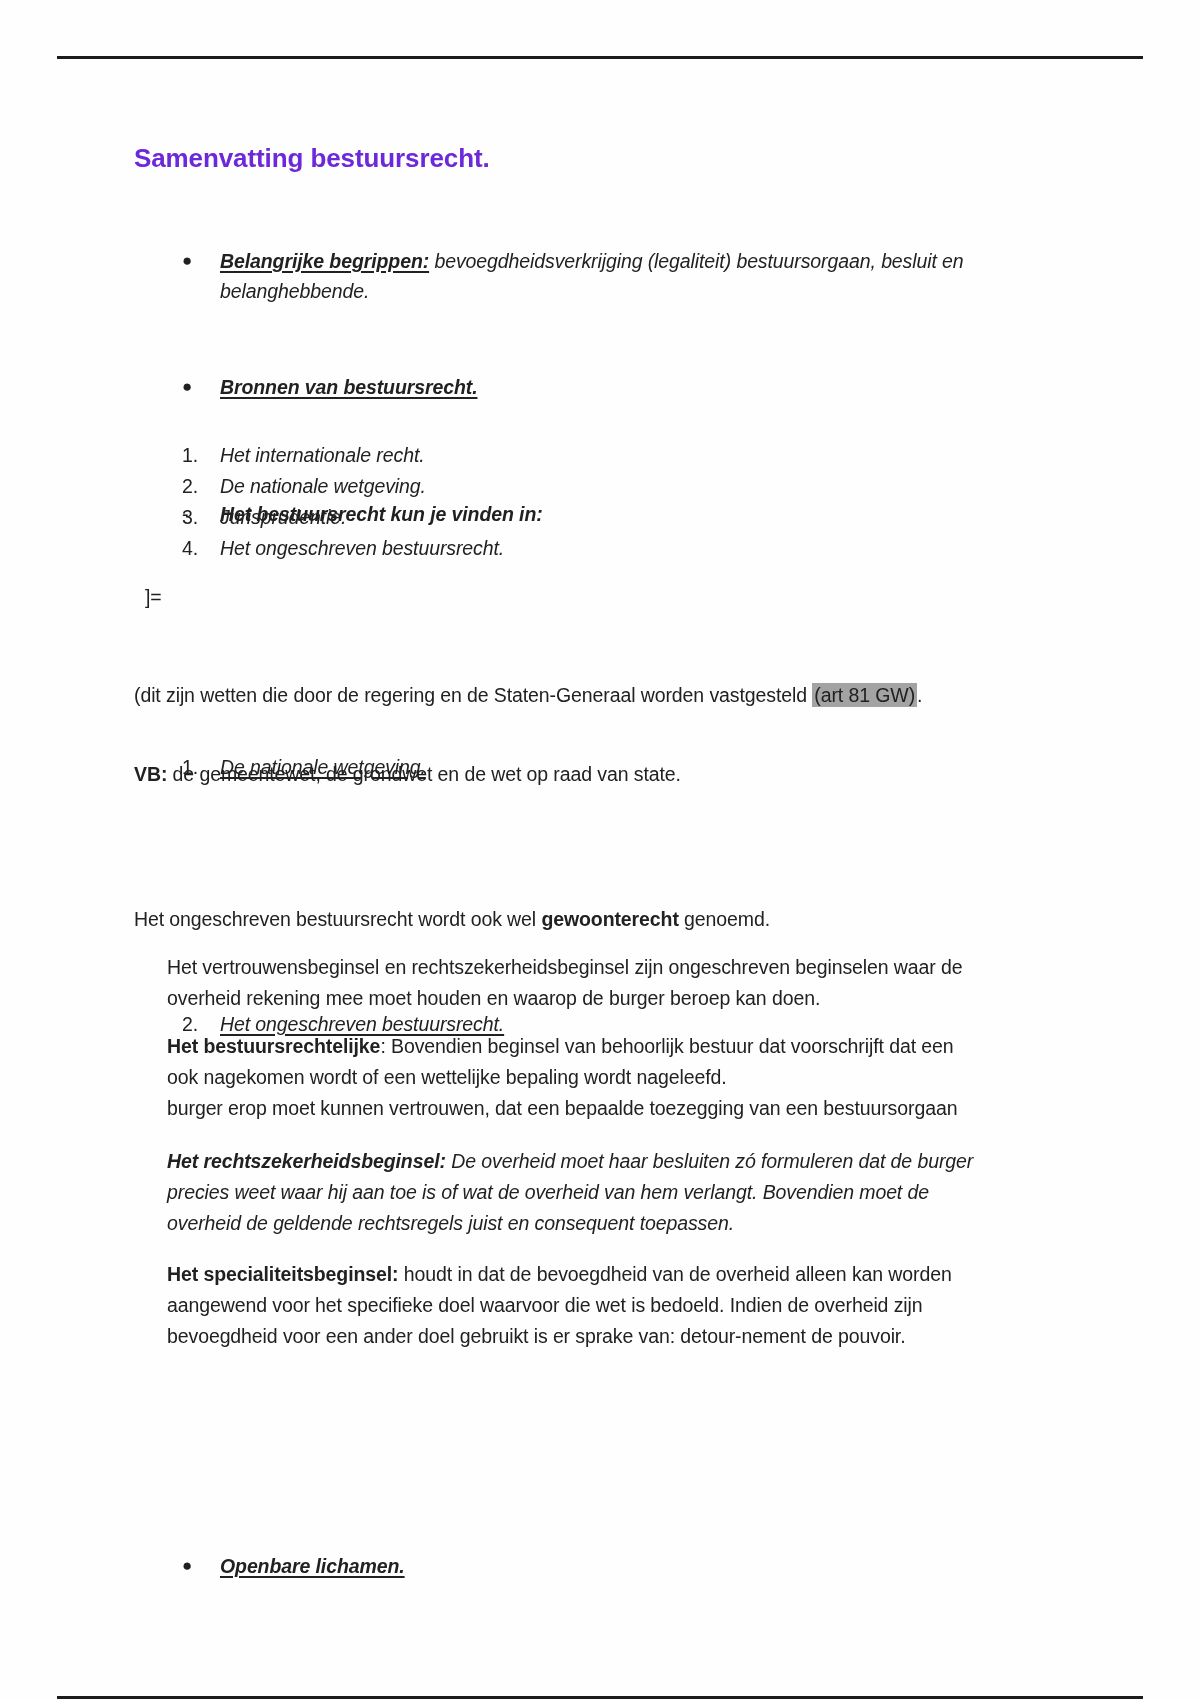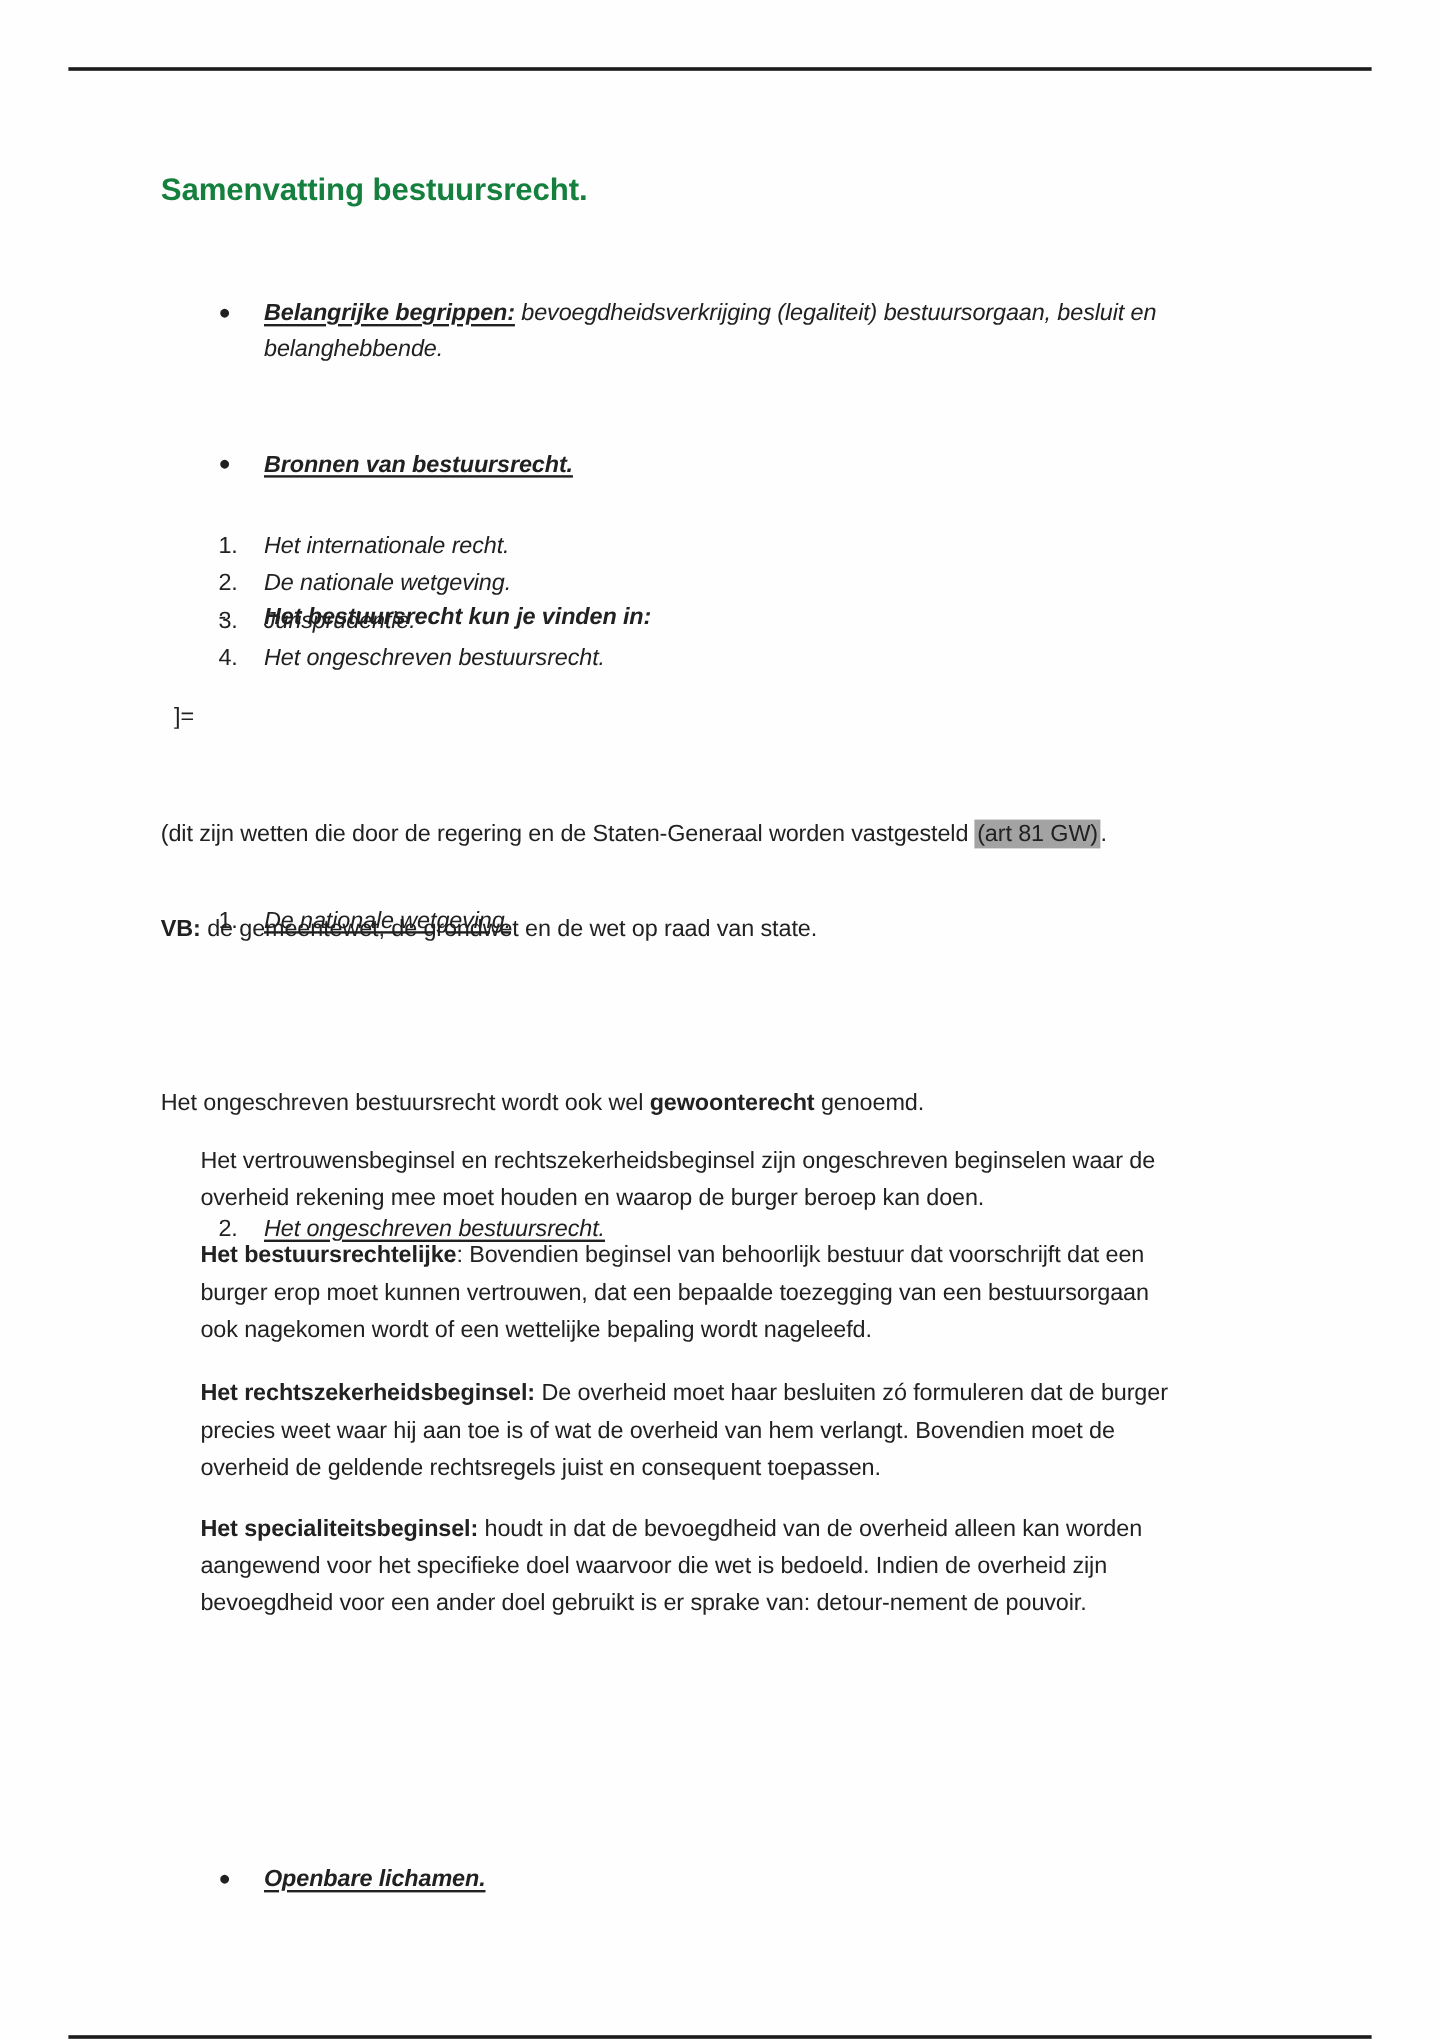--- a/index.html
+++ b/index.html
@@ -8,21 +8,21 @@
     background:#ffffff;
     font-family:"Liberation Sans","DejaVu Sans",sans-serif;
     color:#212121;
   }
   .page{position:relative;width:1200px;height:1700px;background:#fefefe;overflow:hidden;}
   .rule{position:absolute;left:57px;width:1086px;height:3px;background:#1c1c1c;}
   .rule.top{top:56px;}
   .rule.bottom{top:1696px;}
   .content{position:absolute;left:134px;top:0;width:925px;font-size:19.5px;line-height:30px;letter-spacing:-0.1px;}
   .block{position:absolute;left:0;}
-  .doc-title{font-size:26px;font-weight:700;line-height:34px;color:#15803d;}
+  .doc-title{font-size:26px;font-weight:700;line-height:34px;color:#6d28d9;}
   .line{white-space:nowrap;}
   .indent{padding-left:86px;font-style:italic;}
   .marker{position:absolute;left:48px;top:0;}
   .bullet-dot{font-size:17px;}
   .row{position:relative;}
   b,.bold{font-weight:700;}
   .ul{text-decoration:underline;text-decoration-thickness:2px;text-underline-offset:3px;}
   .bold-ul{font-weight:700;text-decoration:underline;text-decoration-thickness:2px;text-underline-offset:3px;}
   .lh31 .line{line-height:31px;margin-left:33px;}
   .hl{background:#a3a3a3;padding:1px 2px;}
@@ -101,25 +101,25 @@
       <span>Het ongeschreven bestuursrecht wordt ook wel </span><span class="bold">gewoonterecht</span><span> genoemd.</span>
     </div>
 
     <div class="block lh31" style="top:952px;">
       <div class="line">Het vertrouwensbeginsel en rechtszekerheidsbeginsel zijn ongeschreven beginselen waar de</div>
       <div class="line">overheid rekening mee moet houden en waarop de burger beroep kan doen.</div>
     </div>
 
     <div class="block lh31" style="top:1031px;">
       <div class="line"><span class="bold">Het bestuursrechtelijke</span><span>: Bovendien beginsel van behoorlijk bestuur dat voorschrijft dat een</span></div>
+      <div class="line">ook nagekomen wordt of een wettelijke bepaling wordt nageleefd.</div>
       <div class="line">burger erop moet kunnen vertrouwen, dat een bepaalde toezegging van een bestuursorgaan</div>
-      <div class="line">ook nagekomen wordt of een wettelijke bepaling wordt nageleefd.</div>
     </div>
 
-    <div class="block lh31" style="top:1146px;">
+    <div class="block lh31" style="top:1146px;font-style:italic;">
       <div class="line"><span class="bold">Het rechtszekerheidsbeginsel:</span><span> De overheid moet haar besluiten zó formuleren dat de burger</span></div>
       <div class="line">precies weet waar hij aan toe is of wat de overheid van hem verlangt. Bovendien moet de</div>
       <div class="line">overheid de geldende rechtsregels juist en consequent toepassen.</div>
     </div>
 
     <div class="block lh31" style="top:1259px;">
       <div class="line"><span class="bold">Het specialiteitsbeginsel:</span><span> houdt in dat de bevoegdheid van de overheid alleen kan worden</span></div>
       <div class="line">aangewend voor het specifieke doel waarvoor die wet is bedoeld. Indien de overheid zijn</div>
       <div class="line">bevoegdheid voor een ander doel gebruikt is er sprake van: detour-nement de pouvoir.</div>
     </div>

